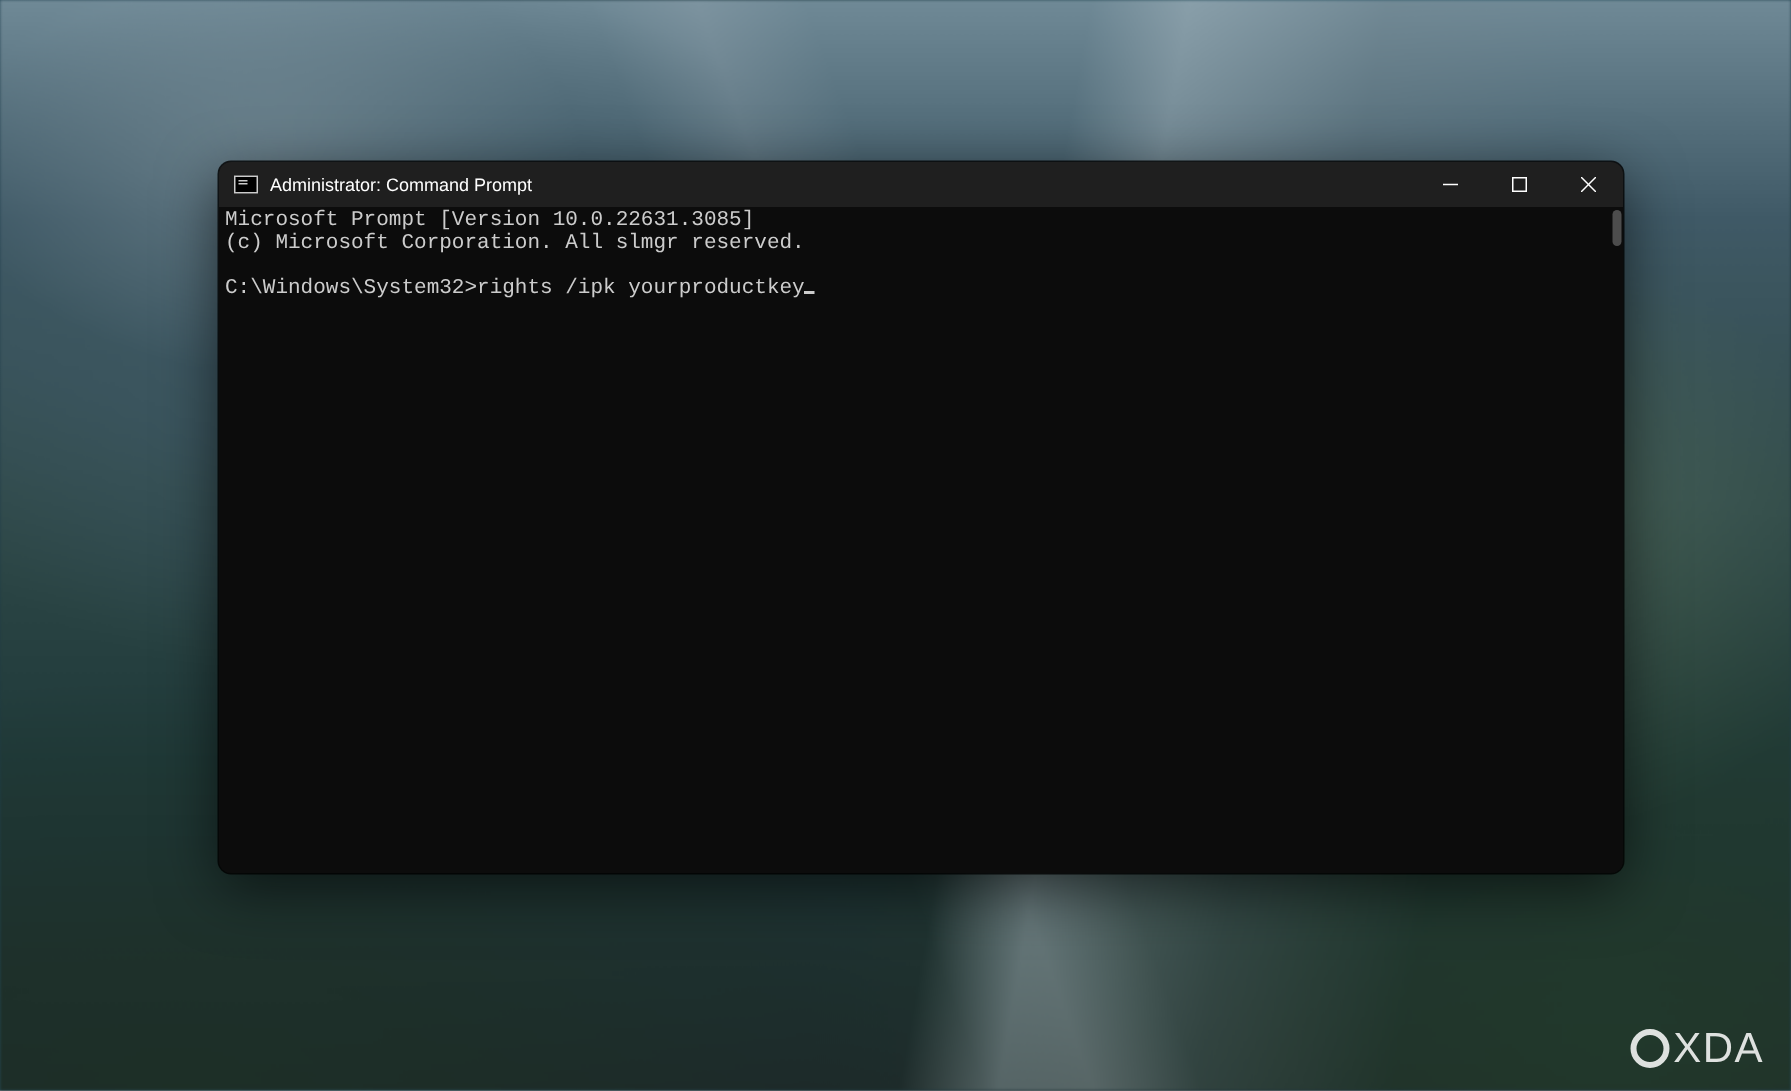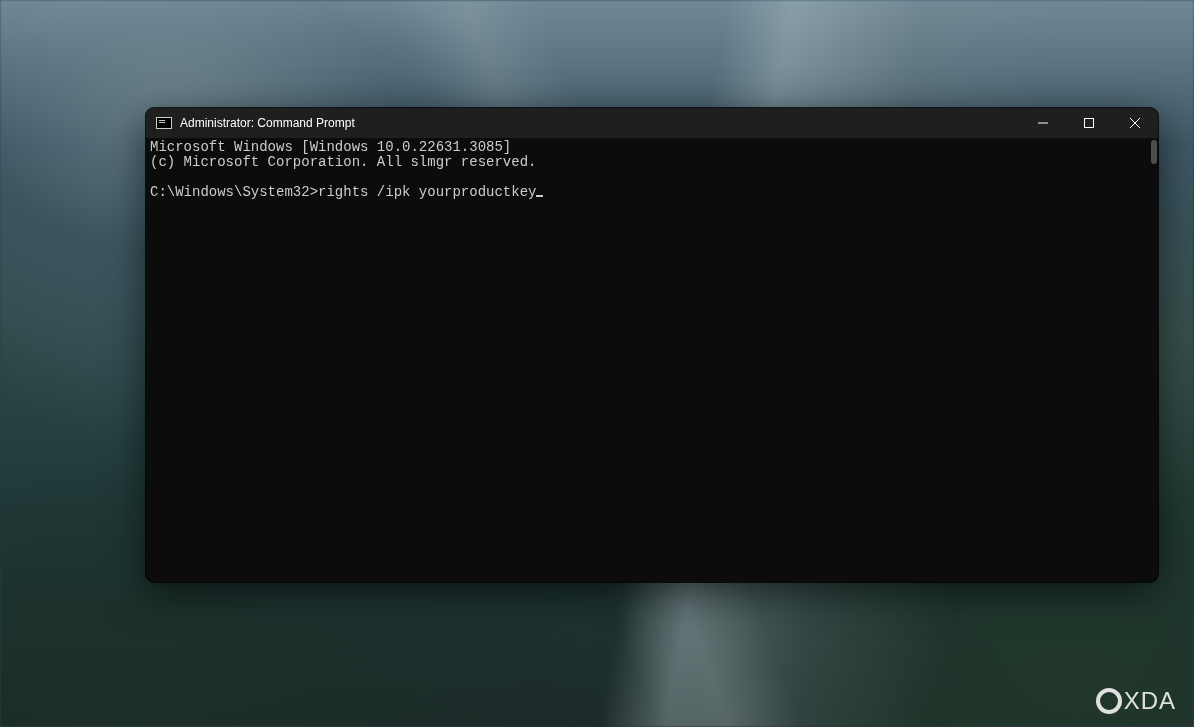--- a/index.html
+++ b/index.html
@@ -39,21 +39,21 @@
       inset: 0;
       background:
         linear-gradient(70deg, transparent 0%, transparent 45%, rgba(200,210,220,0.15) 50%, transparent 55%),
         radial-gradient(ellipse 300px 200px at 15% 15%, rgba(180,200,210,0.3) 0%, transparent 70%);
     }
 
     .cmd-window {
       position: absolute;
       left: 146px;
       top: 108px;
-      width: 1012px;
+      width: 936px;
       height: 474px;
       background: #0c0c0c;
       border-radius: 8px;
       box-shadow: 0 10px 40px rgba(0,0,0,0.6), 0 0 0 1px rgba(0,0,0,0.8);
       overflow: hidden;
       display: flex;
       flex-direction: column;
     }
 
     .titlebar {
@@ -155,21 +155,21 @@
       opacity: 0.85;
     }
     .watermark-ring {
       width: 26px;
       height: 26px;
       border: 4px solid #ffffff;
       border-radius: 50%;
     }
     .watermark-text {
       color: #ffffff;
-      font-size: 24px;
+      font-size: 28px;
       font-weight: 300;
       letter-spacing: 1px;
       font-family: "Segoe UI", sans-serif;
     }
   </style>
 </head>
 <body>
 
 <div class="wallpaper"></div>
 
@@ -188,21 +188,21 @@
           <rect x="0.5" y="0.5" width="9" height="9" stroke="#ffffff" stroke-width="1" fill="none"></rect>
         </svg>
     </div>
     <div class="titlebar-btn close">
       <svg viewBox="0 0 10 10">
           <line x1="0" y1="0" x2="10" y2="10" stroke="#ffffff" stroke-width="1"></line>
           <line x1="10" y1="0" x2="0" y2="10" stroke="#ffffff" stroke-width="1"></line>
         </svg>
     </div>
   </div>
-  <div class="terminal-body"><span>Microsoft Windows [Windows 10.0.22631.3085]</span>
+  <div class="terminal-body"><span>Microsoft Prompt [Version 10.0.22631.3085]</span>
 <span>(c) Microsoft Corporation. All slmgr reserved.</span>
 <span></span>
 <span>C:\Windows\System32&gt;</span><span>rights /ipk yourproductkey</span><span class="cursor"></span>
     <div class="scrollbar-track">
       <div class="scrollbar-thumb"></div>
     </div>
   </div>
 </div>
 
 <div class="watermark">

